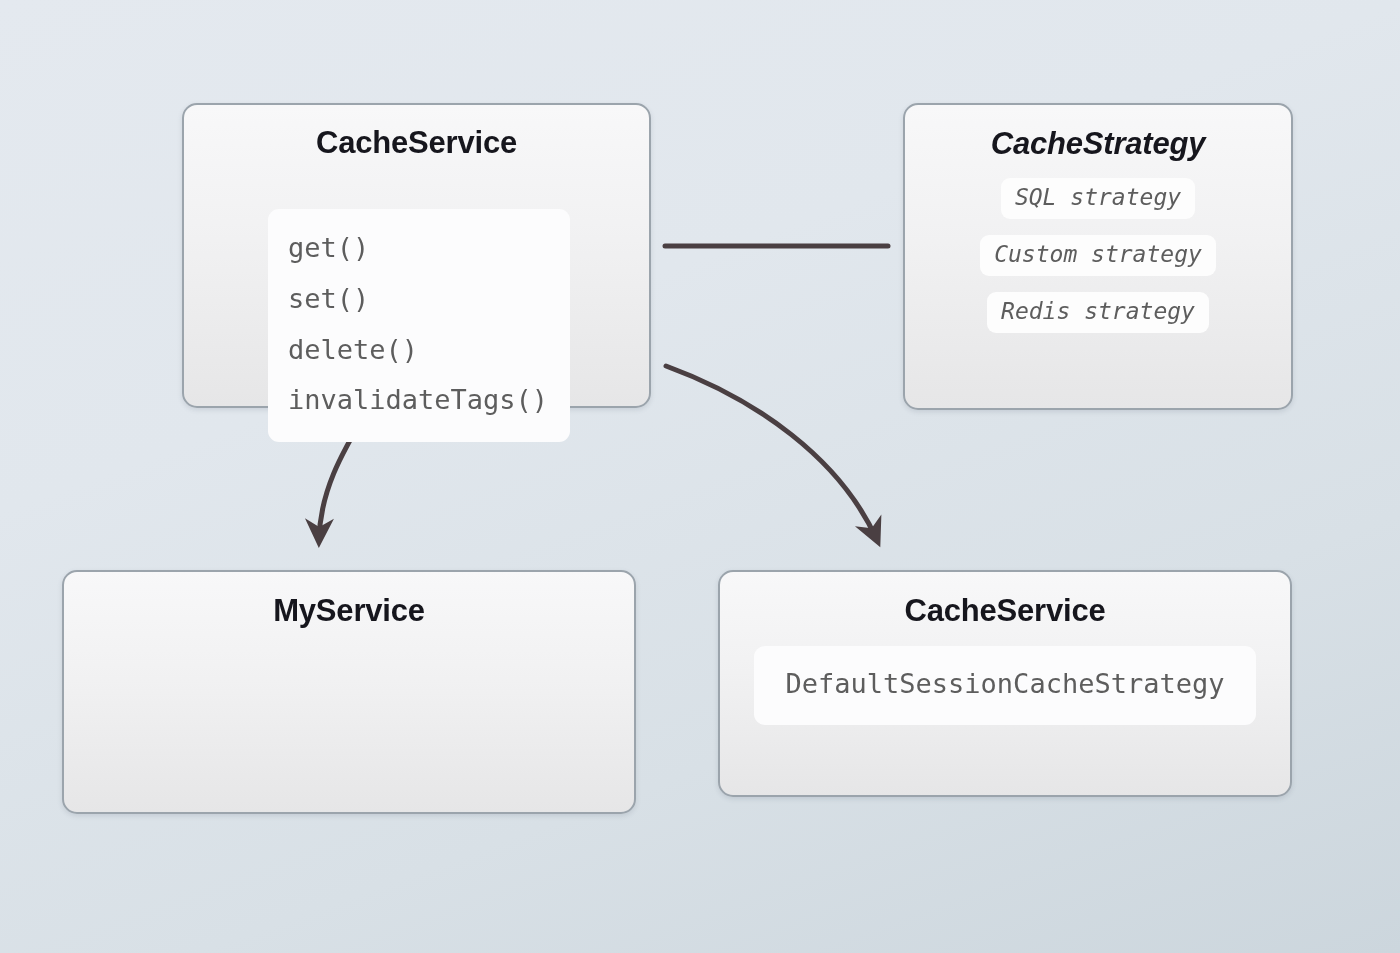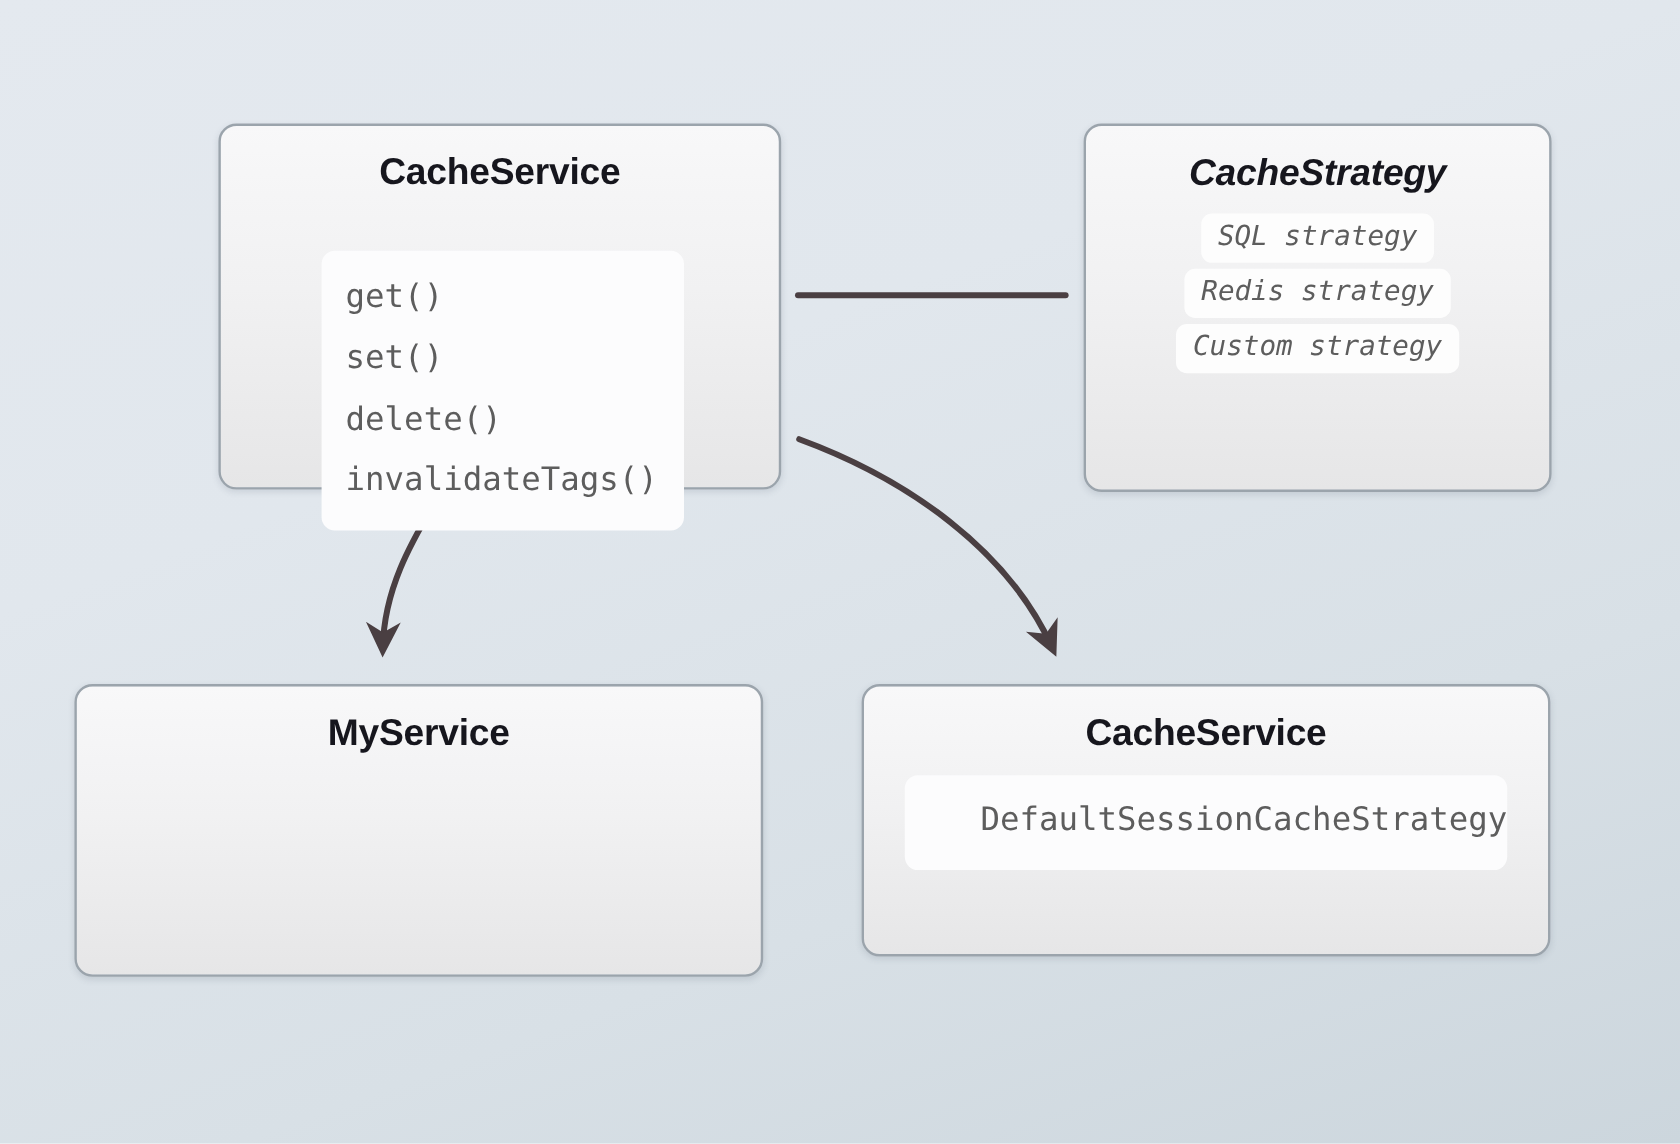--- a/index.html
+++ b/index.html
@@ -91,21 +91,21 @@
     width: 390px;
     height: 307px;
     padding-top: 22px;
     font-style: italic;
   }
   #node-cachestrategy .pill-list {
     margin-top: 17px;
     display: flex;
     flex-direction: column;
     align-items: center;
-    gap: 5px;
+    gap: 16px;
   }
 
   
   #node-myservice {
     left: 62px;
     top: 570px;
     width: 574px;
     height: 244px;
     padding-top: 22px;
   }
@@ -120,21 +120,21 @@
     left: 718px;
     top: 570px;
     width: 574px;
     height: 227px;
     padding-top: 22px;
   }
   #node-sessioncache .code-panel {
     margin-top: 18px;
     width: 502px;
     padding: 13px 0 15px 0;
-    text-align: right;
+    text-align: center;
   }
 </style>
 </head>
 <body>
 
 <div id="canvas">
 
   <svg id="arrow-layer" viewBox="0 0 1400 953" xmlns="http://www.w3.org/2000/svg">
     <defs>
       <marker id="arrowhead" markerWidth="7" markerHeight="7" refX="4.6" refY="3.3" orient="auto" markerUnits="strokeWidth">
@@ -154,22 +154,22 @@
     <div class="code-panel">get()
 set()
 delete()
 invalidateTags()</div>
   </div>
 
   <div class="node" id="node-cachestrategy">
     <div class="node-title">CacheStrategy</div>
     <div class="pill-list">
       <div class="pill">SQL strategy</div>
+      <div class="pill">Custom strategy</div>
       <div class="pill">Redis strategy</div>
-      <div class="pill">Custom strategy</div>
     </div>
   </div>
 
   <div class="node" id="node-myservice">
     <div class="node-title">MyService</div>
   </div>
 
   <div class="node" id="node-sessioncache">
     <div class="node-title">CacheService</div>
     <div class="code-panel">DefaultSessionCacheStrategy</div>

